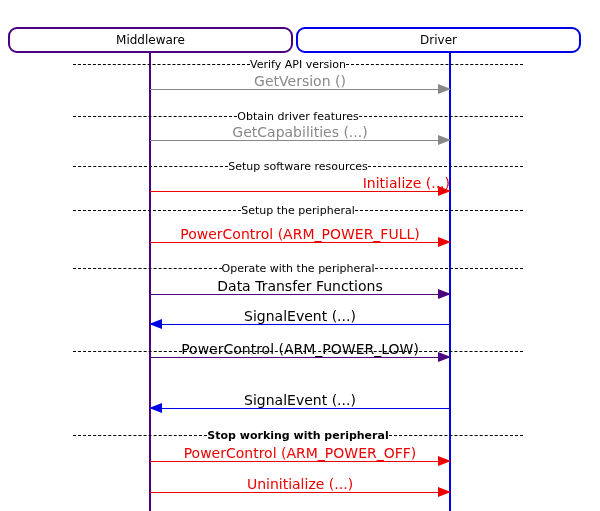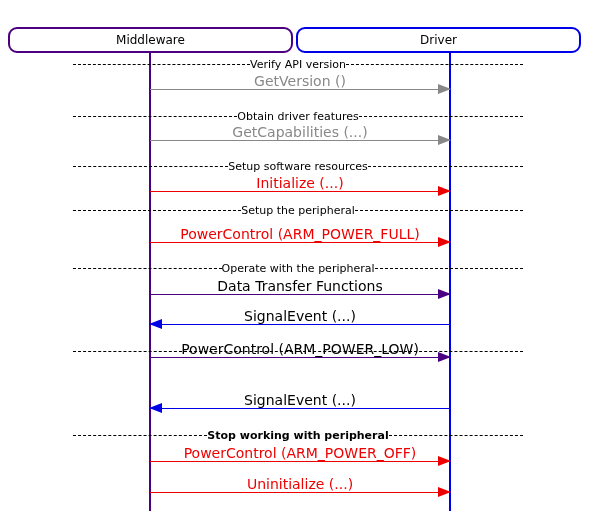--- a/index.html
+++ b/index.html
@@ -138,21 +138,21 @@
     </div>
   </div>
 
   <div class="divider" style="top: 158px; color: rgb(0, 0, 0);">
     <span class="dash"></span>
     <span class="divider-label" style="color: rgb(0, 0, 0);">Setup software resources</span>
     <span class="dash"></span>
   </div>
 
   <div class="msg" style="top: 176px; color: rgb(238, 0, 0);">
-    <div class="msg-label" style="color: rgb(238, 0, 0);">Initialize (...)</div>
+    <div class="msg-label" style="color: rgb(238, 0, 0); text-align: right;">Initialize (...)</div>
     <div class="msg-line">
       <span class="head head-right"></span>
     </div>
   </div>
 
   <div class="divider" style="top: 202px; color: rgb(0, 0, 0);">
     <span class="dash"></span>
     <span class="divider-label" style="color: rgb(0, 0, 0);">Setup the peripheral</span>
     <span class="dash"></span>
   </div>

